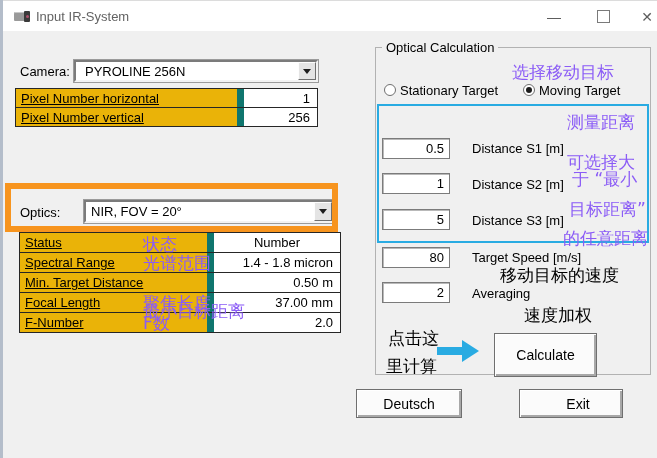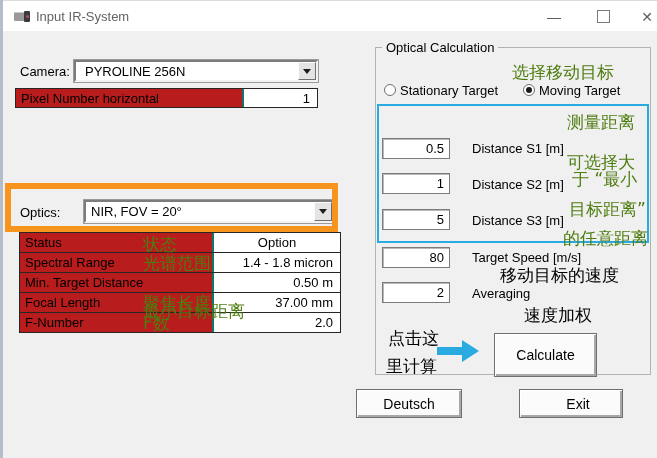--- a/index.html
+++ b/index.html
@@ -24,41 +24,41 @@
   
   .combo{position:absolute;background:#fff;border:2px solid;border-color:#7b7b7b #f3f3f3 #f3f3f3 #7b7b7b;outline:1px solid #9b9b9b;box-sizing:border-box;display:flex;align-items:center;padding-left:5px;}
   .combo-btn{position:absolute;right:0;top:0;bottom:0;width:18px;background:#e4e4e4;border:1px solid;border-color:#fdfdfd #6f6f6f #6f6f6f #fdfdfd;box-sizing:border-box;display:flex;align-items:center;justify-content:center;}
   .tri-down{width:0;height:0;border-left:4px solid transparent;border-right:4px solid transparent;border-top:5px solid #1d1d1d;}
   
   .tbox{position:absolute;width:68px;height:21px;box-sizing:border-box;background:#fff;border:1px solid #7b7b7b;box-shadow:inset 1px 1px 0 #b9b9b9;font:13px "Liberation Sans",sans-serif;text-align:right;padding:0 5px;color:#000;}
   
   .dtable{position:absolute;border:1px solid #262626;background:#fff;box-sizing:border-box;}
   .drow{display:flex;border-top:1px solid #262626;}
   .drow:first-child{border-top:none;}
-  .dlabel{padding-left:5px;border-right:2px solid #0f766e;background:#b91c1c;display:flex;align-items:center;box-sizing:border-box;}
+  .dlabel{padding-left:5px;border-right:7px solid #0f766e;background:#eab308;display:flex;align-items:center;box-sizing:border-box;text-decoration:underline;}
   .dval{flex:1;display:flex;align-items:center;justify-content:flex-end;padding-right:7px;background:#fff;}
   .dval.center{justify-content:center;padding-right:0;}
   .ptable{left:15px;top:88px;width:303px;}
   .ptable .drow{height:18px;}
   .ptable .dlabel{width:228px;}
   .stable{left:19px;top:232px;width:322px;}
   .stable .drow{height:19px;}
   .stable .dlabel{width:194px;}
   
   .groupbox{position:absolute;left:375px;top:47px;width:276px;height:328px;border:1px solid #b2b2b2;box-sizing:border-box;}
   .group-title{position:absolute;left:382px;top:40px;background:#f0f0f0;padding:0 4px;font-size:13px;}
   
   .radio{position:absolute;width:12px;height:12px;border:1px solid #6f6f6f;border-radius:50%;background:#fff;box-sizing:border-box;}
   .radio.sel::after{content:"";position:absolute;left:2px;top:2px;width:6px;height:6px;background:#1c1c1c;border-radius:50%;}
   .lbl{position:absolute;font-size:13px;white-space:nowrap;}
   
   .orange-rect{position:absolute;left:5px;top:183px;width:333px;height:49px;border:6px solid #F7941E;box-sizing:border-box;z-index:5;}
   .cyan-rect{position:absolute;left:377px;top:104px;width:272px;height:139px;border:2px solid #29ABE2;box-sizing:border-box;}
   .ann{position:absolute;font-size:17px;white-space:nowrap;z-index:6;font-family:"DejaVu Sans","Liberation Sans",sans-serif;}
-  .ann-o{color:#4d7c0f;}
+  .ann-o{color:#8b5cf6;}
   .ann-c{color:#000000;}
   
   .arrow-shaft{position:absolute;left:437px;top:347px;width:27px;height:8px;background:#29ABE2;}
   .arrow-head{position:absolute;left:462px;top:340px;width:0;height:0;border-top:11px solid transparent;border-bottom:11px solid transparent;border-left:17px solid #29ABE2;}
   
   .pbtn{position:absolute;background:#fbfbfb;border:1px solid #6f6f6f;box-shadow:inset 1px 1px 0 #ffffff,inset -2px -2px 0 #a8a8a8;display:flex;align-items:center;justify-content:center;font-size:14px;box-sizing:border-box;cursor:default;}
 </style>
 </head>
 <body>
 
@@ -84,35 +84,39 @@
   <div class="combo-btn">
       <div class="tri-down"></div>
     </div>
 </div>
 
 <div class="dtable ptable">
   <div class="drow">
     <div class="dlabel">Pixel Number horizontal</div>
     <div class="dval">1</div>
   </div>
+  <div class="drow">
+    <div class="dlabel">Pixel Number vertical</div>
+    <div class="dval">256</div>
+  </div>
 </div>
 
 <div class="orange-rect"></div>
 <div class="lbl" style="left:20px;top:205px;">Optics:</div>
 <div class="combo" style="left:84px;top:200px;width:250px;height:23px;">
   <span>NIR, FOV = 20°</span>
   <div class="combo-btn">
       <div class="tri-down"></div>
     </div>
 </div>
 
 <div class="dtable stable">
   <div class="drow">
     <div class="dlabel">Status</div>
-    <div class="dval center">Option</div>
+    <div class="dval center">Number</div>
   </div>
   <div class="drow">
     <div class="dlabel">Spectral Range</div>
     <div class="dval">1.4 - 1.8 micron</div>
   </div>
   <div class="drow">
     <div class="dlabel">Min. Target Distance</div>
     <div class="dval">0.50 m</div>
   </div>
   <div class="drow">

